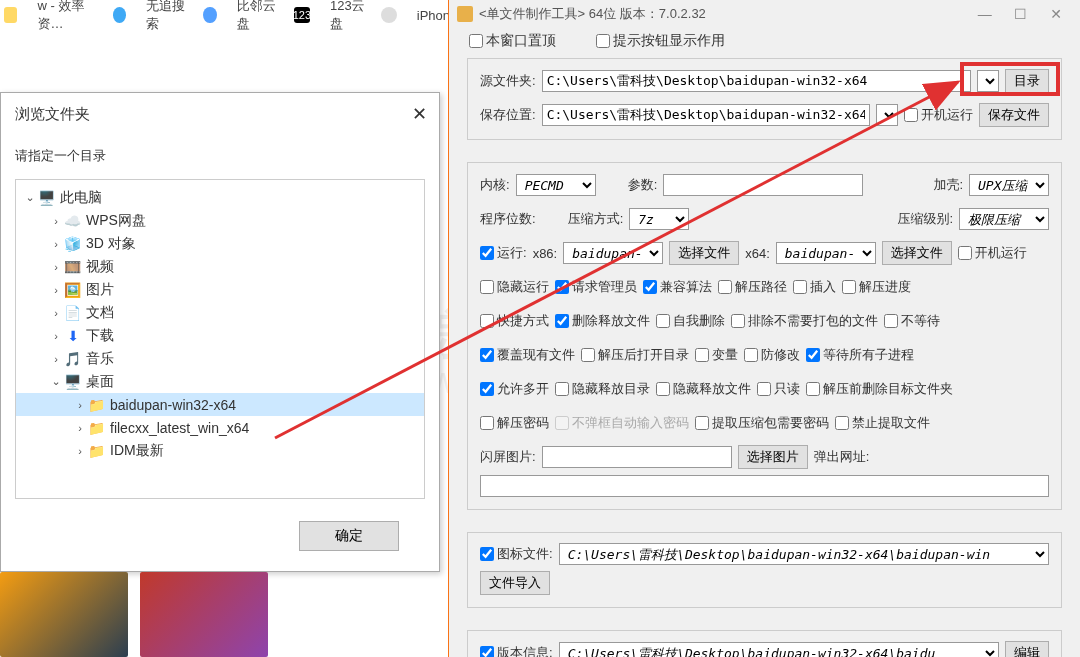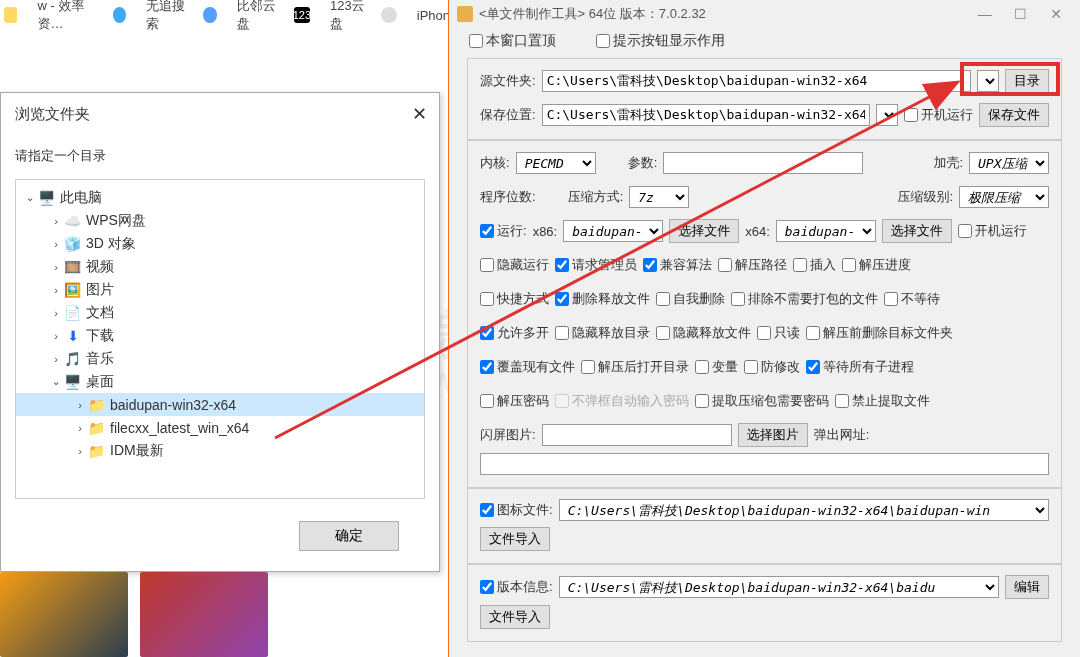--- a/index.html
+++ b/index.html
@@ -39,21 +39,21 @@
 
 
 .toolwin { position: absolute; left: 448px; top: 0; width: 632px; height: 657px; background: #f0f0f0; border-left:1px solid #f97316;}
 .toolwin .titlebar2 { height: 28px; display: flex; align-items: center; justify-content: space-between; padding: 0 8px; font-size: 13px; color: #555; }
 .toolwin .titlebar2 .left { display:flex; align-items:center; gap:6px;}
 .toolwin .titlebar2 .tico { width:16px; height:16px; background:#e8b04a; border-radius:2px;}
 .toolwin .titlebar2 .winbtns span { display:inline-block; width:32px; text-align:center; color:#888; font-size:14px;}
 .toolwin .toprow { display: flex; align-items: center; gap: 40px; padding: 4px 20px 8px 20px; }
 .toolwin .toprow label { display: flex; align-items: center; font-size: 14px; }
 .toolwin .body { padding: 0 18px; font-size: 13px; }
-.section { border: 1px solid #ccc; padding: 10px 12px 12px 12px; margin-bottom: 0; background:#f0f0f0; position:relative;}
+.section { border: 1px solid #ccc; padding: 10px 12px 12px 12px; margin-bottom: 22px; background:#f0f0f0; position:relative;}
 .row { display: flex; align-items: center; gap: 6px; margin-bottom: 10px; flex-wrap: wrap; min-height:24px;}
 .row:last-child { margin-bottom: 0; }
 .lbl { white-space: nowrap; }
 input[type=text].field, select.field { height: 22px; border: 1px solid #999; background: #fff; padding: 0 4px; font-family: "SimSun", monospace; font-size: 13px; }
 button.small { height: 24px; padding: 0 8px; background: #e1e1e1; border: 1px solid #adadad; font-size: 13px; white-space:nowrap;}
 .chk { display: inline-flex; align-items: center; gap: 3px; white-space: nowrap; }
 .chk input { width:14px; height:14px;}
 
 
 .redbox { position:absolute; border:4px solid #e03131; pointer-events:none;}
@@ -299,59 +299,59 @@
             <span>排除不需要打包的文件</span>
           </label>
         <label class="chk">
             <input type="checkbox" style="">
             <span>不等待</span>
           </label>
       </div>
       <div class="row">
         <label class="chk">
             <input type="checkbox" checked="" style="">
+            <span>覆盖现有文件</span>
+          </label>
+        <label class="chk">
+            <input type="checkbox" style="">
+            <span>解压后打开目录</span>
+          </label>
+        <label class="chk">
+            <input type="checkbox" style="">
+            <span>变量</span>
+          </label>
+        <label class="chk">
+            <input type="checkbox" style="">
+            <span>防修改</span>
+          </label>
+        <label class="chk">
+            <input type="checkbox" checked="" style="">
+            <span>等待所有子进程</span>
+          </label>
+      </div>
+      <div class="row">
+        <label class="chk">
+            <input type="checkbox" checked="" style="">
             <span>允许多开</span>
           </label>
         <label class="chk">
             <input type="checkbox" style="">
             <span>隐藏释放目录</span>
           </label>
         <label class="chk">
             <input type="checkbox" style="">
             <span>隐藏释放文件</span>
           </label>
         <label class="chk">
             <input type="checkbox" style="">
             <span>只读</span>
           </label>
         <label class="chk">
             <input type="checkbox" style="">
             <span>解压前删除目标文件夹</span>
-          </label>
-      </div>
-      <div class="row">
-        <label class="chk">
-            <input type="checkbox" checked="" style="">
-            <span>覆盖现有文件</span>
-          </label>
-        <label class="chk">
-            <input type="checkbox" style="">
-            <span>解压后打开目录</span>
-          </label>
-        <label class="chk">
-            <input type="checkbox" style="">
-            <span>变量</span>
-          </label>
-        <label class="chk">
-            <input type="checkbox" style="">
-            <span>防修改</span>
-          </label>
-        <label class="chk">
-            <input type="checkbox" checked="" style="">
-            <span>等待所有子进程</span>
           </label>
       </div>
       <div class="row">
         <label class="chk">
             <input type="checkbox" style="">
             <span>解压密码</span>
           </label>
         <label class="chk" style="color:#aaa">
             <input type="checkbox" disabled="" style="">
             <span>不弹框自动输入密码</span>

